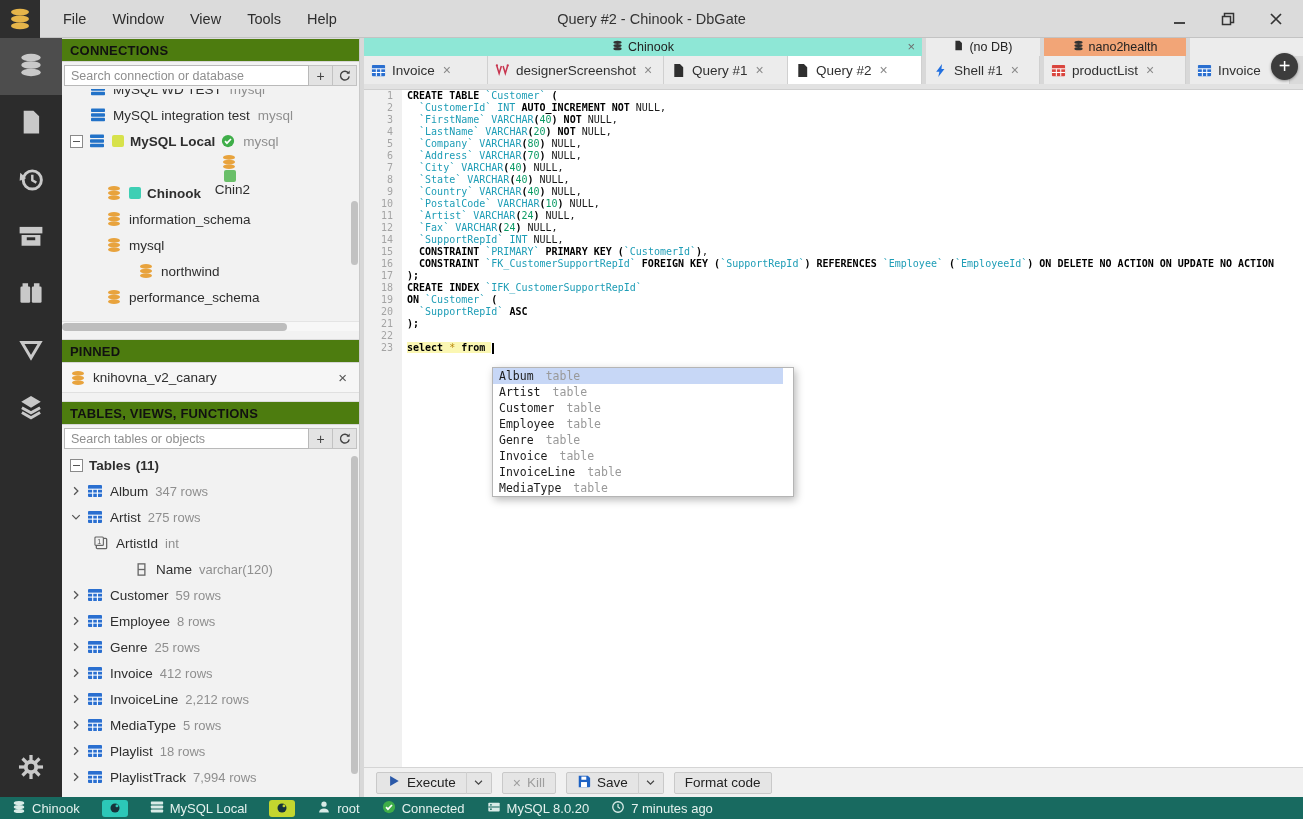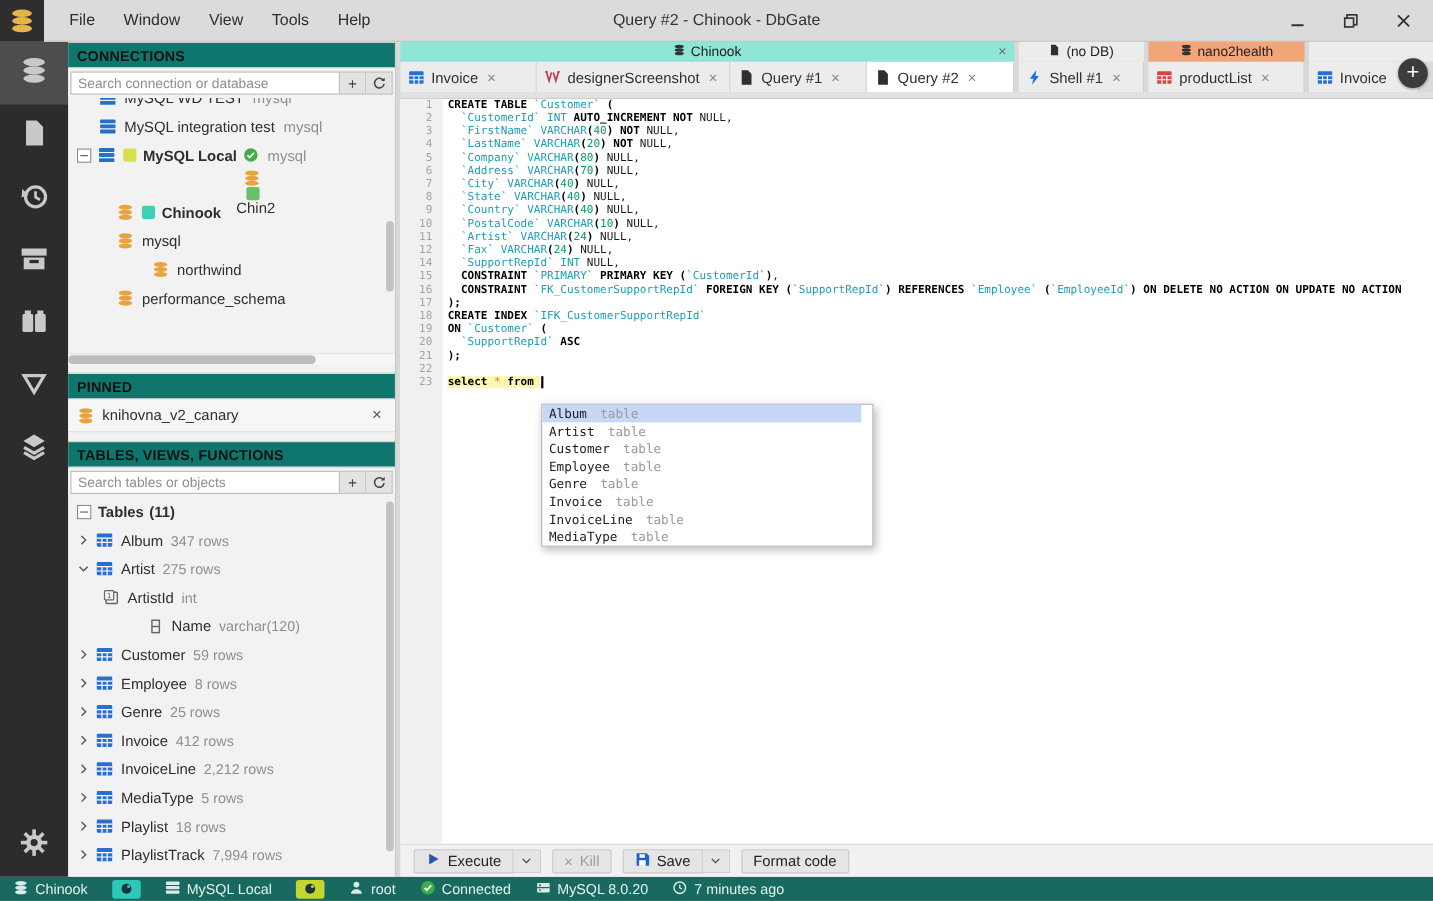--- a/index.html
+++ b/index.html
@@ -20,21 +20,21 @@
   #main { display:flex; height:759px; }
 
   
   #activitybar { width:62px; background:#2c2c2c; display:flex; flex-direction:column; flex:none; }
   .act-item { width:62px; height:57px; display:flex; align-items:center; justify-content:center; }
   .act-item.active { background:#4d4d4d; }
   .act-bottom { margin-top:auto; }
 
   
   #leftpanel { width:298px; background:#f2f2f2; border-right:1px solid #c9c9c9; display:flex; flex-direction:column; flex:none; }
-  .sect-header { height:24px; background:#0f766e; border-top:1px solid #dcdcdc; border-bottom:1px solid #d6d6d6; font-size:13px; font-weight:bold; color:#111; display:flex; align-items:center; padding-left:8px; letter-spacing:.2px; flex:none; }
+  .sect-header { height:24px; background:#4d7c0f; border-top:1px solid #dcdcdc; border-bottom:1px solid #d6d6d6; font-size:13px; font-weight:bold; color:#111; display:flex; align-items:center; padding-left:8px; letter-spacing:.2px; flex:none; }
   .search-row { height:27px; display:flex; align-items:center; padding:3px 2px 3px 2px; flex:none; background:#f2f2f2; }
   .search-input { flex:1; height:21px; border:1px solid #b9b9b9; background:#fff; font-size:12.5px; padding:0 6px; color:#333; font-family:"Liberation Sans",sans-serif; }
   .search-input::placeholder { color:#8e8e8e; }
   .sq-btn { width:24px; height:21px; background:#e3e3e3; border:1px solid #c2c2c2; border-left:none; display:flex; align-items:center; justify-content:center; font-size:14px; color:#444; }
 
   #conn-list { height:232px; overflow:hidden; position:relative; flex:none; }
   .row { height:26px; display:flex; align-items:center; font-size:13.5px; color:#2e2e2e; white-space:nowrap; }
   .row .icon { margin-right:7px; flex:none; display:flex; }
   .row .chip { width:12px; height:12px; border-radius:2px; margin-right:6px; flex:none; }
   .row .meta { color:#8f8f8f; margin-left:7px; font-size:13px; }
@@ -271,20 +271,30 @@
           <div class="row bold" style="padding-left:44px;">
     <span class="icon">
               <svg width="16" height="16" viewBox="0 0 16 16" xmlns="http://www.w3.org/2000/svg">
                 <ellipse cx="8" cy="3.4" rx="6" ry="2.3" fill="#e8a33d"></ellipse>
                 <ellipse cx="8" cy="8" rx="6" ry="2.3" fill="#e8a33d"></ellipse>
                 <ellipse cx="8" cy="12.6" rx="6" ry="2.3" fill="#e8a33d"></ellipse>
               </svg>
             </span>
             <span class="chip" style="background:#3ecfb4"></span>
             <span class="nm">Chinook</span>
+          </div>
+          <div class="row" style="padding-left:44px;">
+    <span class="icon">
+              <svg width="16" height="16" viewBox="0 0 16 16" xmlns="http://www.w3.org/2000/svg">
+                <ellipse cx="8" cy="3.4" rx="6" ry="2.3" fill="#e8a33d"></ellipse>
+                <ellipse cx="8" cy="8" rx="6" ry="2.3" fill="#e8a33d"></ellipse>
+                <ellipse cx="8" cy="12.6" rx="6" ry="2.3" fill="#e8a33d"></ellipse>
+              </svg>
+            </span>
+            <span class="nm">information_schema</span>
           </div>
           <div class="row" style="padding-left:44px;">
     <span class="icon">
               <svg width="16" height="16" viewBox="0 0 16 16" xmlns="http://www.w3.org/2000/svg">
                 <ellipse cx="8" cy="3.4" rx="6" ry="2.3" fill="#e8a33d"></ellipse>
                 <ellipse cx="8" cy="8" rx="6" ry="2.3" fill="#e8a33d"></ellipse>
                 <ellipse cx="8" cy="12.6" rx="6" ry="2.3" fill="#e8a33d"></ellipse>
               </svg>
             </span>
             <span class="nm">mysql</span>

